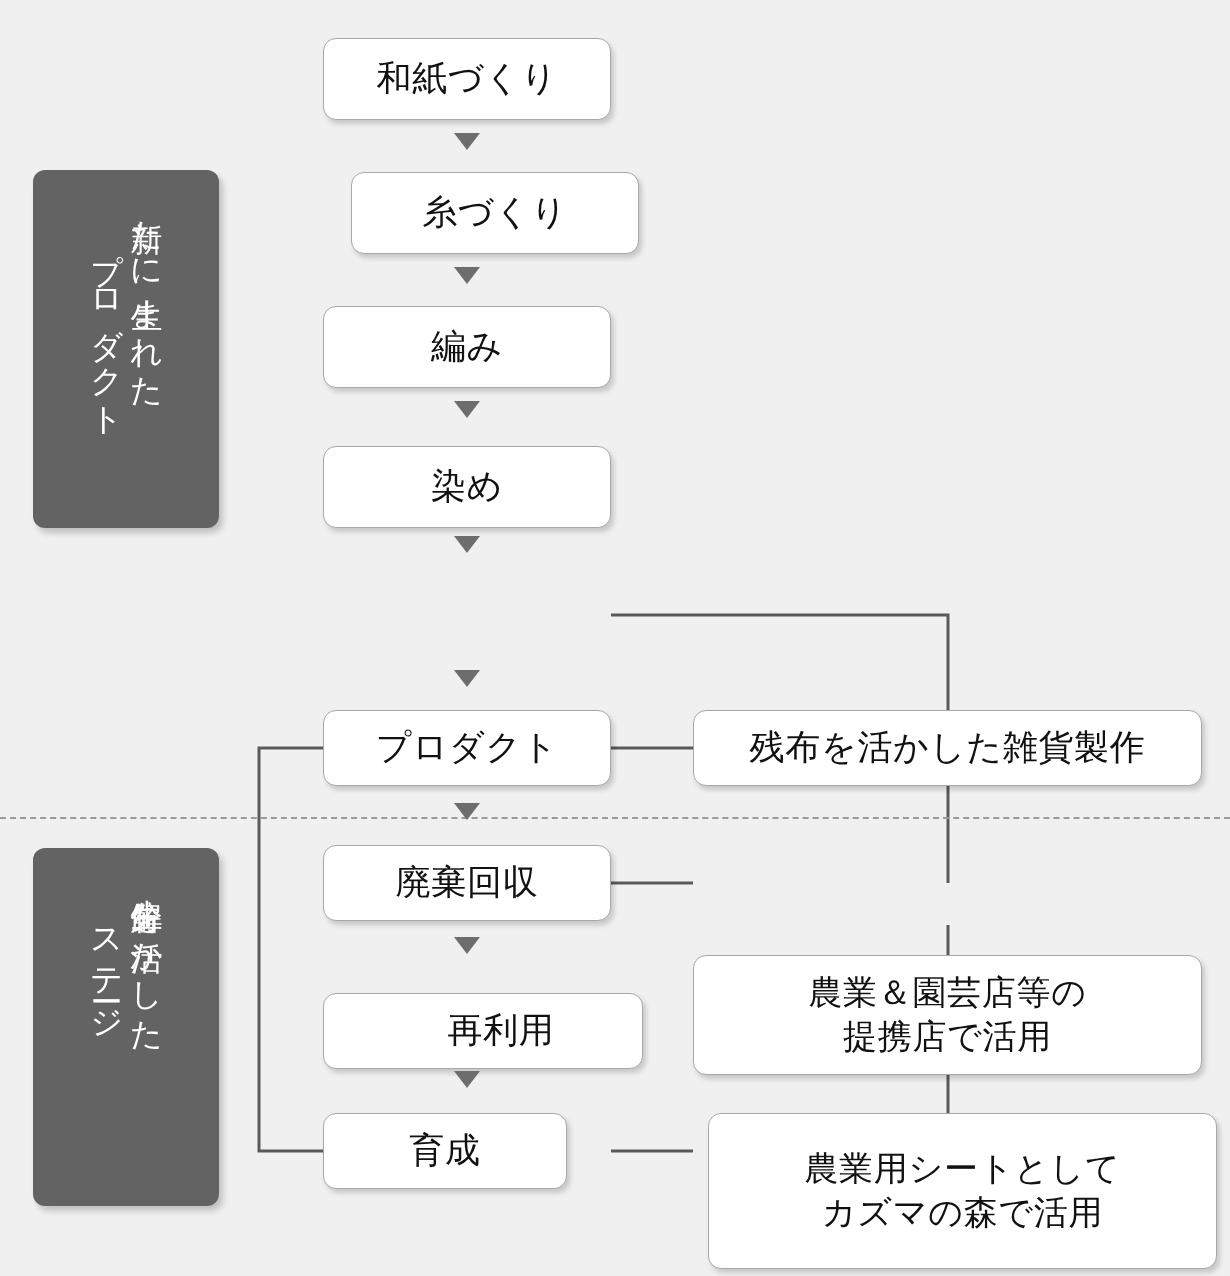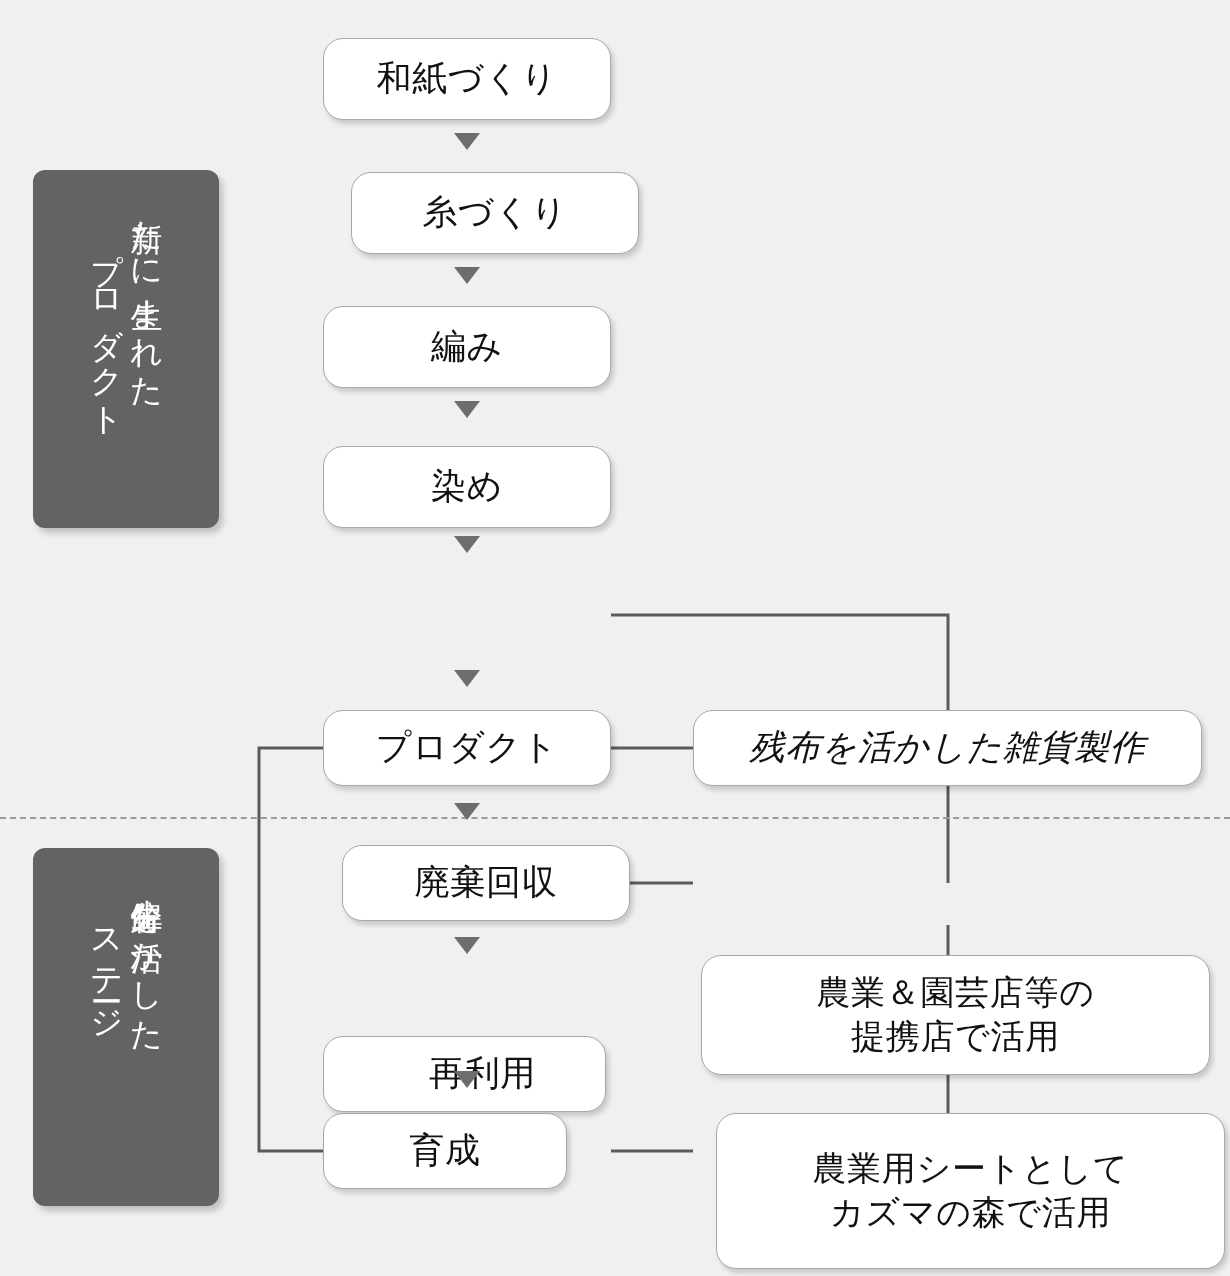--- a/index.html
+++ b/index.html
@@ -39,34 +39,34 @@
     border-top: 2px dashed #9a9a9a;
     z-index: 2;
   }
 
   
   .node {
     position: absolute;
     box-sizing: border-box;
     background: #ffffff;
     border: 1px solid #a8a8a8;
-    border-radius: 20px;
+    border-radius: 13px;
     box-shadow: 3px 4px 5px rgba(0,0,0,0.17);
     display: flex;
     align-items: center;
     justify-content: center;
     text-align: center;
     color: #111111;
     font-size: 35px;
     line-height: 1.28;
     letter-spacing: 0.02em;
     z-index: 3;
     white-space: pre-line;
   }
-  .node.two-line { font-size: 34px; margin-left: 8px; }
+  .node.two-line { font-size: 34px; }
 
   
   .stage-panel {
     position: absolute;
     box-sizing: border-box;
     background: #636363;
     border-radius: 12px;
     box-shadow: 4px 5px 6px rgba(0,0,0,0.2);
     z-index: 3;
     display: flex;
@@ -148,33 +148,33 @@
 
   <div class="node" style="left:323px; top:446px; width:288px; height:82px;">
     <span>染め</span>
   </div>
 
 
   <div class="node" style="left:323px; top:710px; width:288px; height:76px;">
     <span>プロダクト</span>
   </div>
 
-  <div class="node" style="left:323px; top:845px; width:288px; height:76px;margin-left:19px;">
+  <div class="node" style="left:323px; top:845px; width:288px; height:76px;">
     <span>廃棄回収</span>
   </div>
 
-  <div class="node" style="left:323px; top:1036px; width:283px; height:76px;padding-left:36px;">
+  <div class="node" style="left:323px; top:993px; width:320px; height:76px;padding-left:36px;">
     <span>再利用</span>
   </div>
 
   <div class="node" style="left:323px; top:1113px; width:244px; height:76px;">
     <span>育成</span>
   </div>
 
-  <div class="node" style="left:693px; top:710px; width:509px; height:76px;font-style:italic;">
+  <div class="node" style="left:693px; top:710px; width:509px; height:76px;">
     <span>残布を活かした雑貨製作</span>
   </div>
 
 
   <div class="node two-line" style="left:693px; top:955px; width:509px; height:120px;">
     <span>農業＆園芸店等の
 提携店で活用</span>
   </div>
 
   <div class="node two-line" style="left:708px; top:1113px; width:509px; height:156px;">

